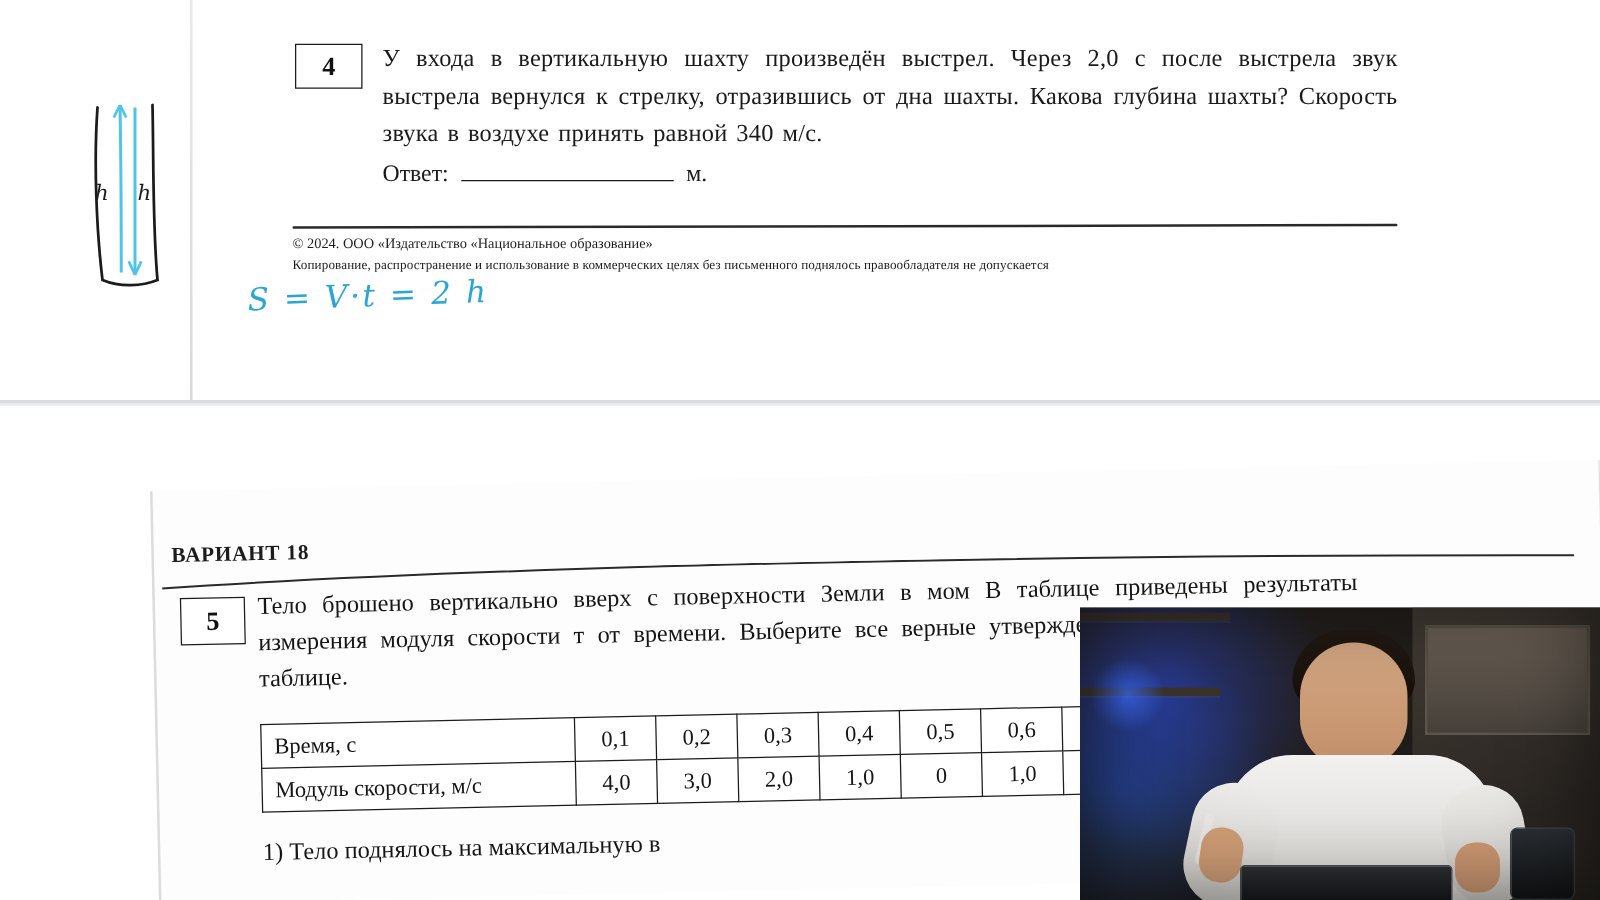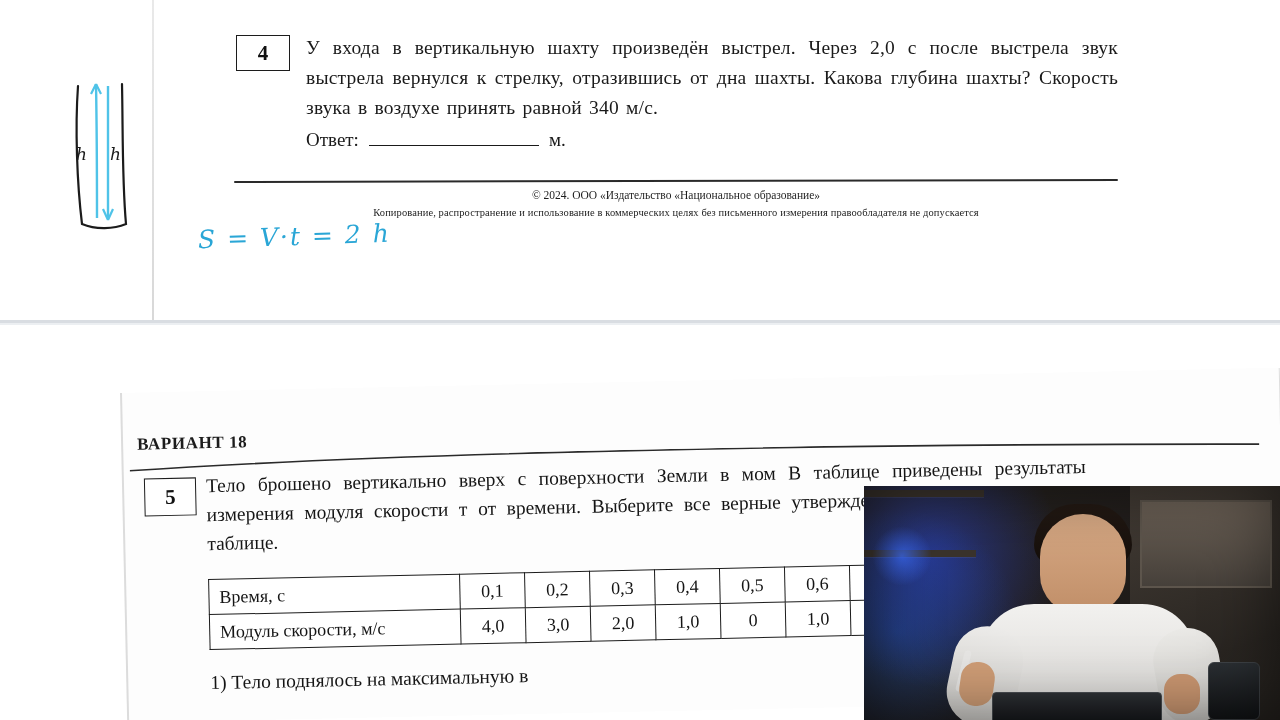--- a/index.html
+++ b/index.html
@@ -109,21 +109,20 @@
     background: #2a2a2a;
     border-radius: 2px;
     transform: rotate(-0.12deg);
   }
 
   .copyright {
     position: absolute;
     left: 234px;
     top: 186px;
     width: 884px;
-    text-align: center;
     font-size: 11.5px;
     color: #1d1d1d;
     line-height: 18px;
   }
   .copyright .line2 {
     font-size: 10.5px;
     letter-spacing: .1px;
   }
 
   
@@ -406,21 +405,21 @@
     <div class="answer-line">
       <span>Ответ:</span>
       <span class="blank"></span>
       <span>м.</span>
     </div>
 
     <div class="rule"></div>
 
     <div class="copyright">
       <div class="line1">© 2024. ООО «Издательство «Национальное образование»</div>
-      <div class="line2">Копирование, распространение и использование в коммерческих целях без письменного измерения правообладателя не допускается</div>
+      <div class="line2">Копирование, распространение и использование в коммерческих целях без письменного поднялось правообладателя не допускается</div>
     </div>
 
     <div class="hand" id="hand-formula">S = V·t =  2 h</div>
   </div>
 
   <div class="divider"></div>
 
   <div class="bottom-page">
 
     <div class="page-num">137</div>

